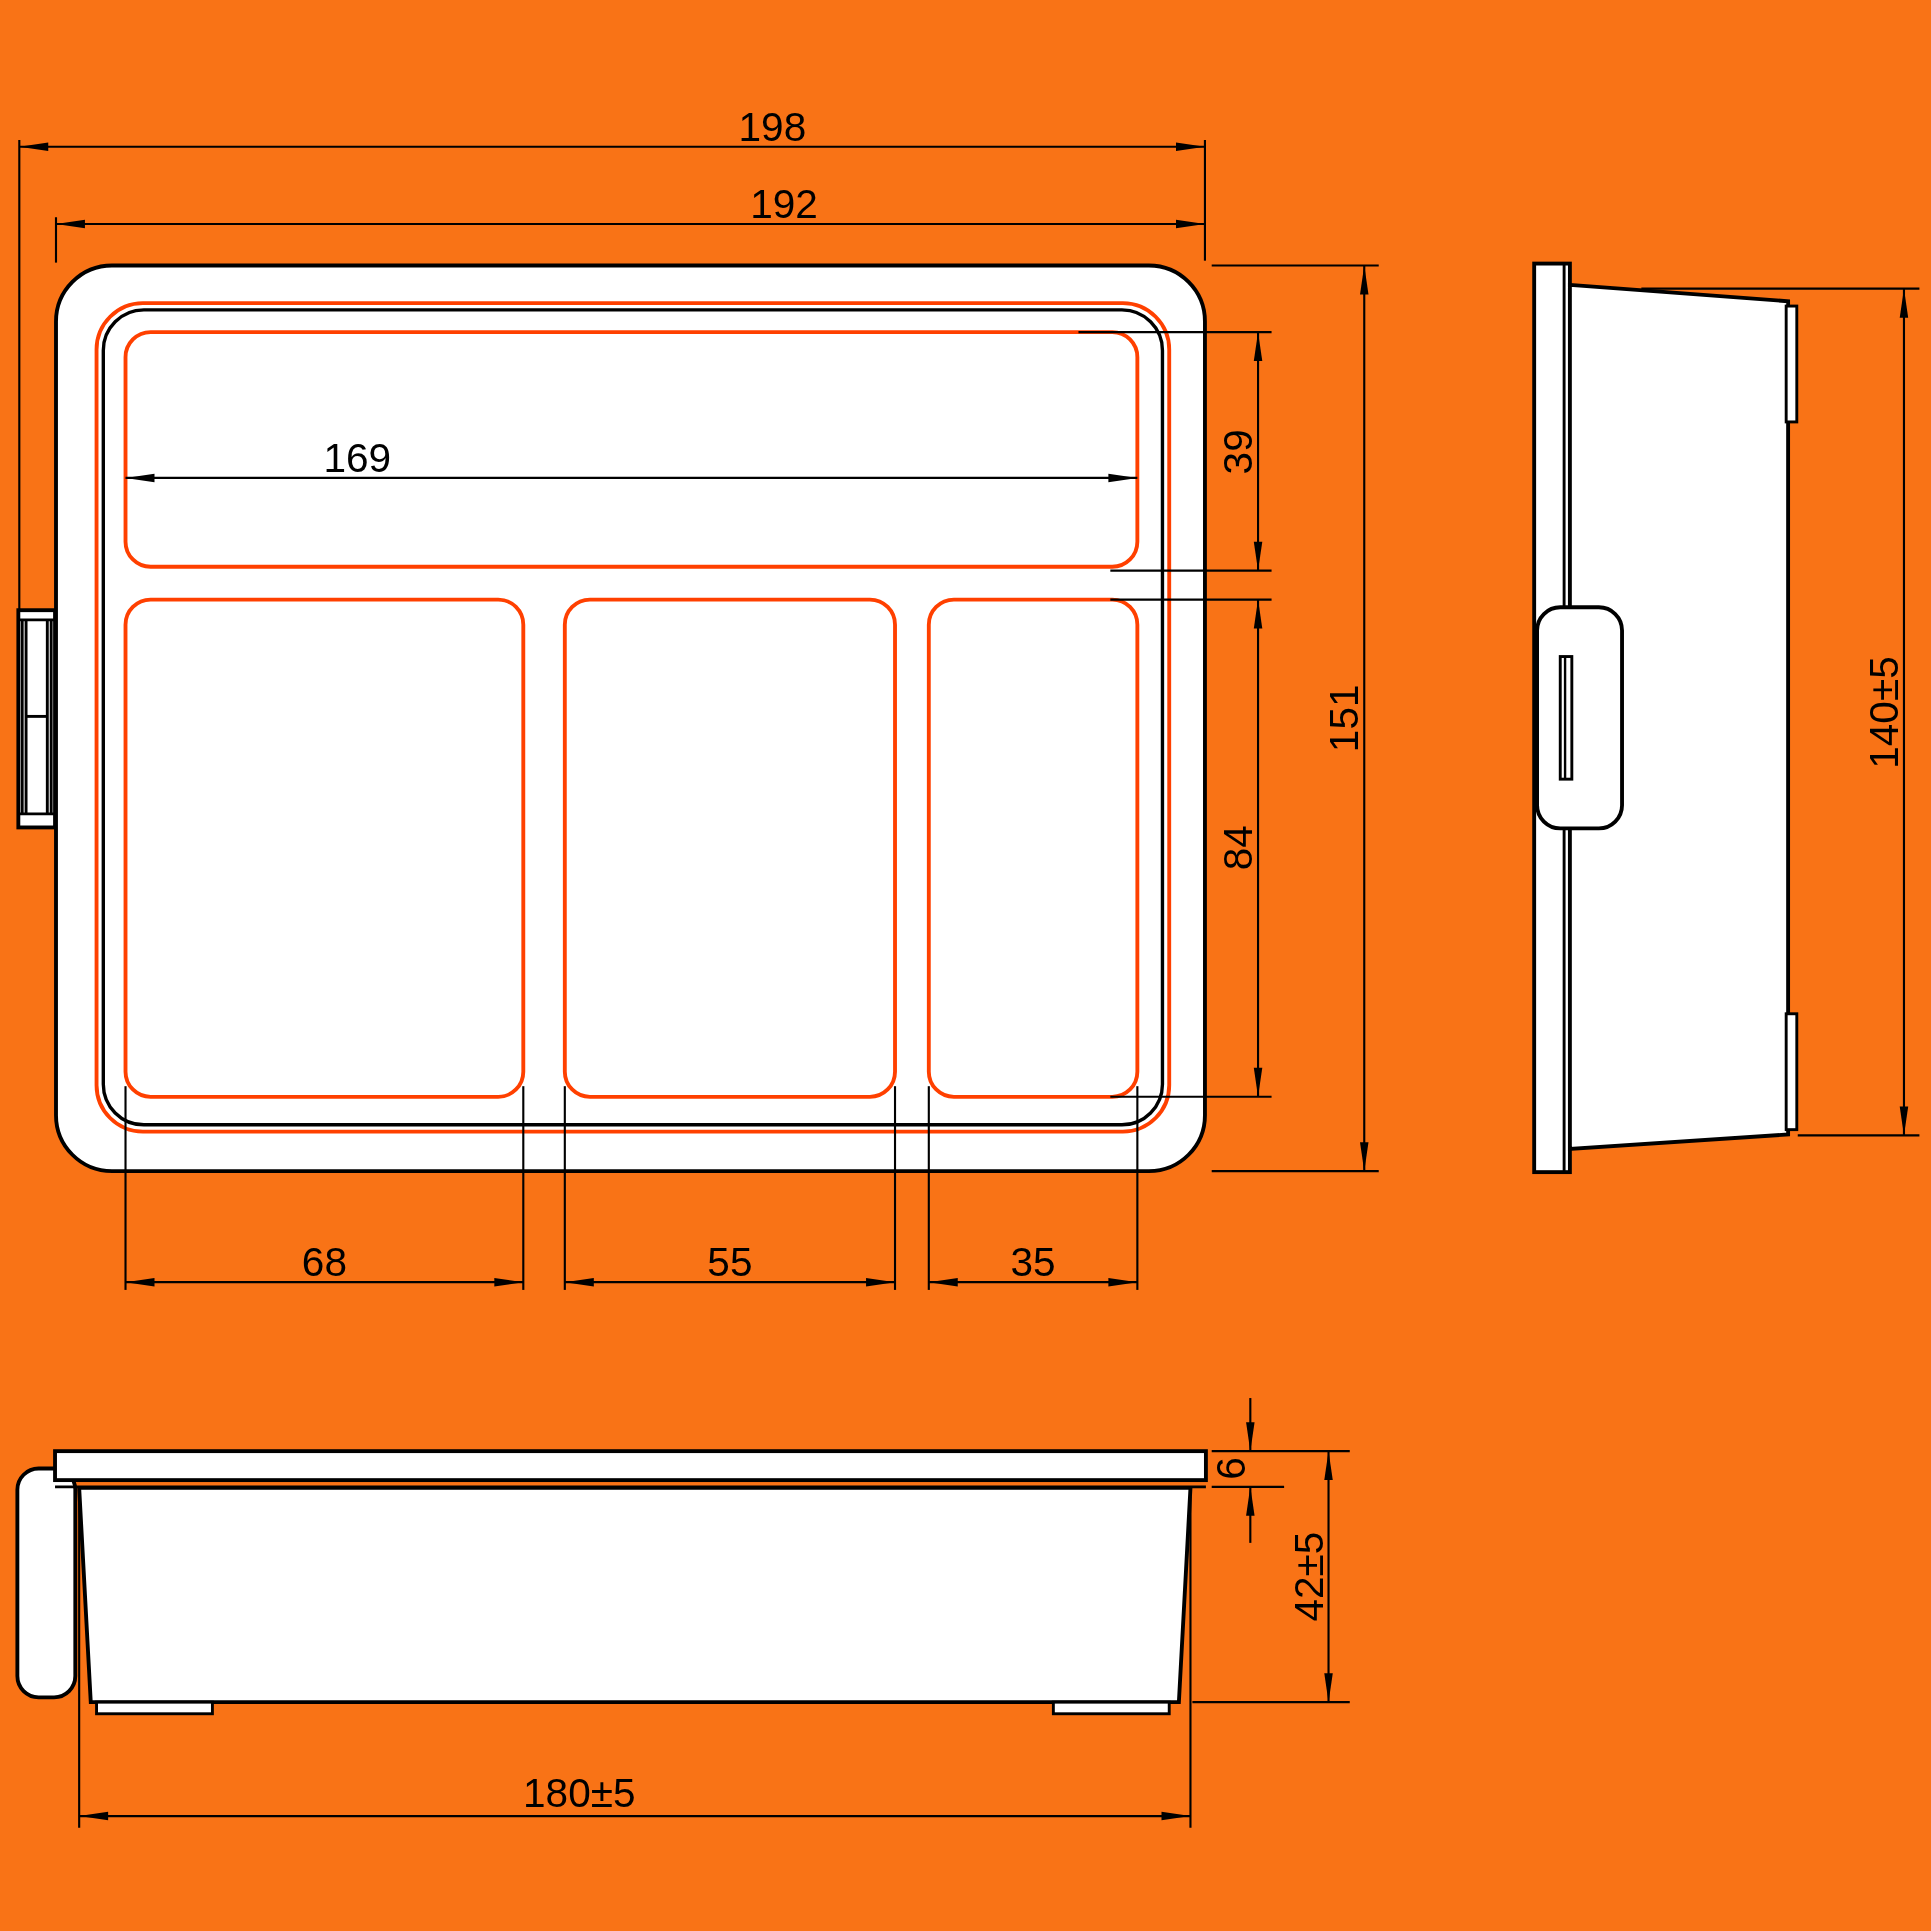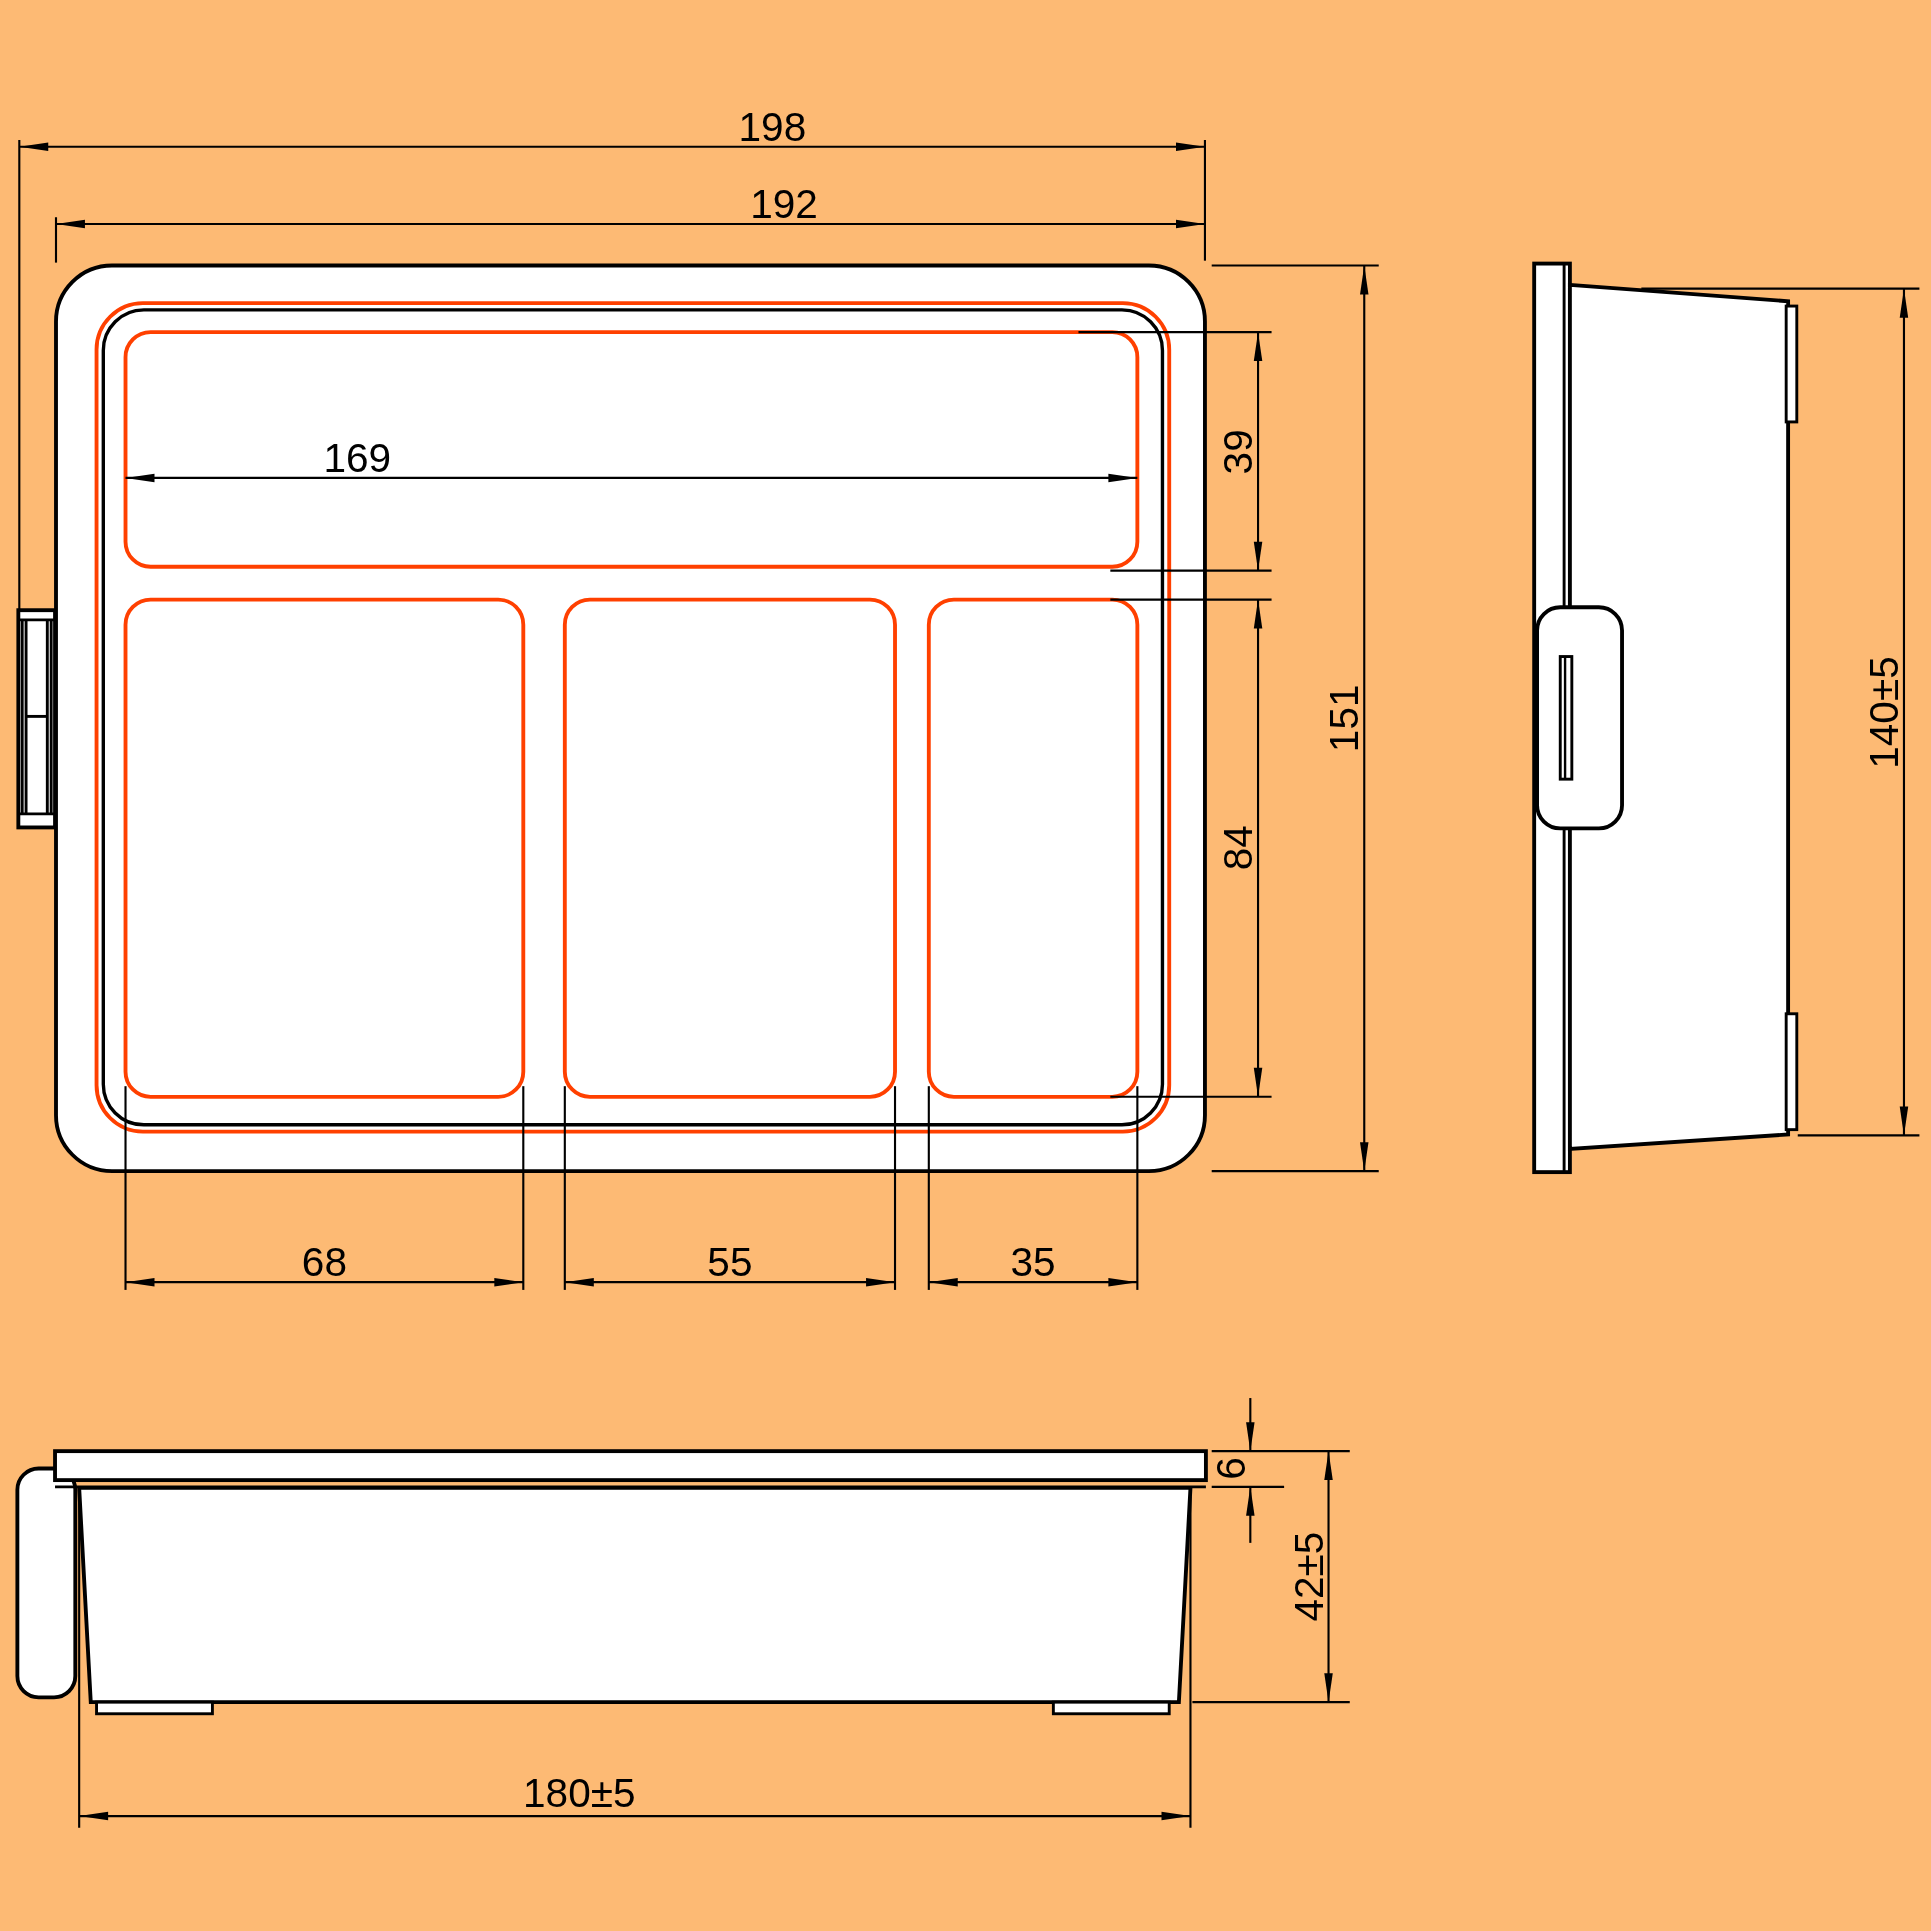--- a/index.html
+++ b/index.html
@@ -1,16 +1,16 @@
 <!DOCTYPE html>
 <html><head>
 <meta charset="utf-8">
 <style>
   html,body{margin:0;padding:0;background:#ffffff;}
-  .page{width:1931px;height:1931px;background:#fdba74;position:relative;overflow:hidden;}
+  .page{width:1931px;height:1931px;background:#f97316;position:relative;overflow:hidden;}
   svg{display:block;}
   text{font-family:"Liberation Sans","DejaVu Sans",sans-serif;font-size:42px;fill:#000;}
 </style>
 </head>
 <body>
 
 <div class="page">
 <svg width="1931" height="1931" viewBox="0 0 2000 2000">
   <defs>
     <marker id="arrow" markerWidth="34" markerHeight="14" refX="32" refY="7" orient="auto-start-reverse" markerUnits="userSpaceOnUse">

